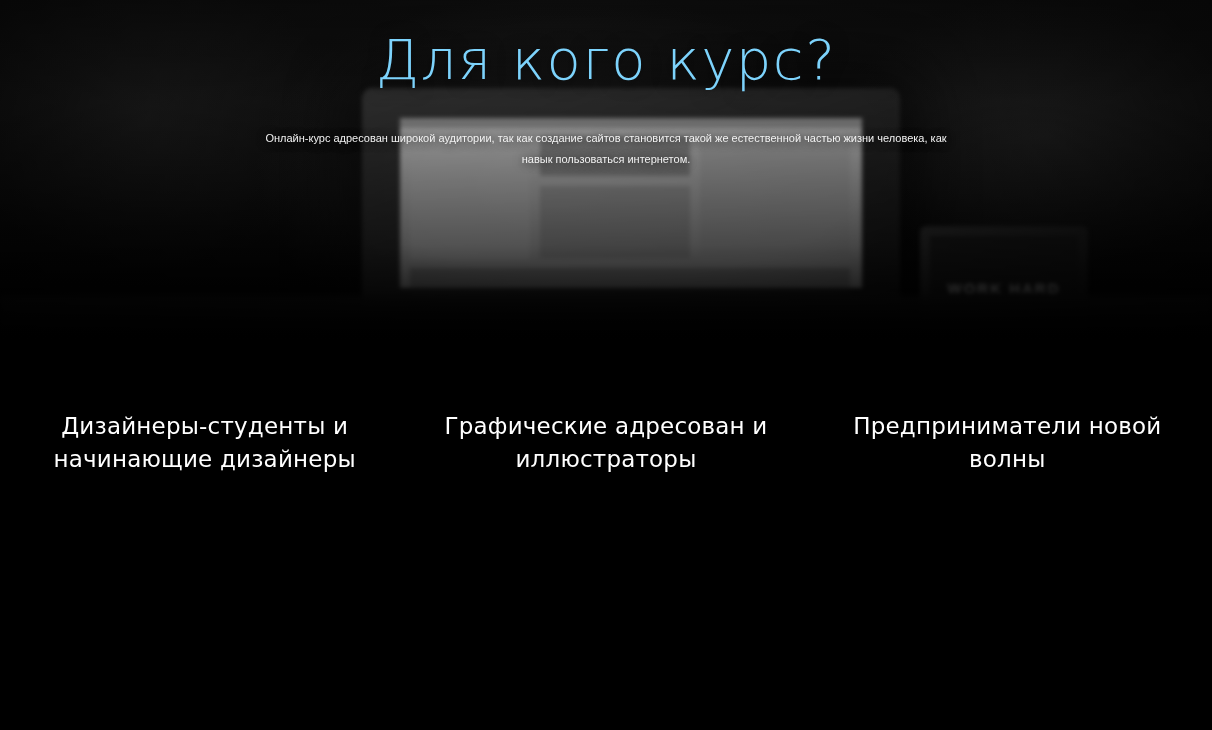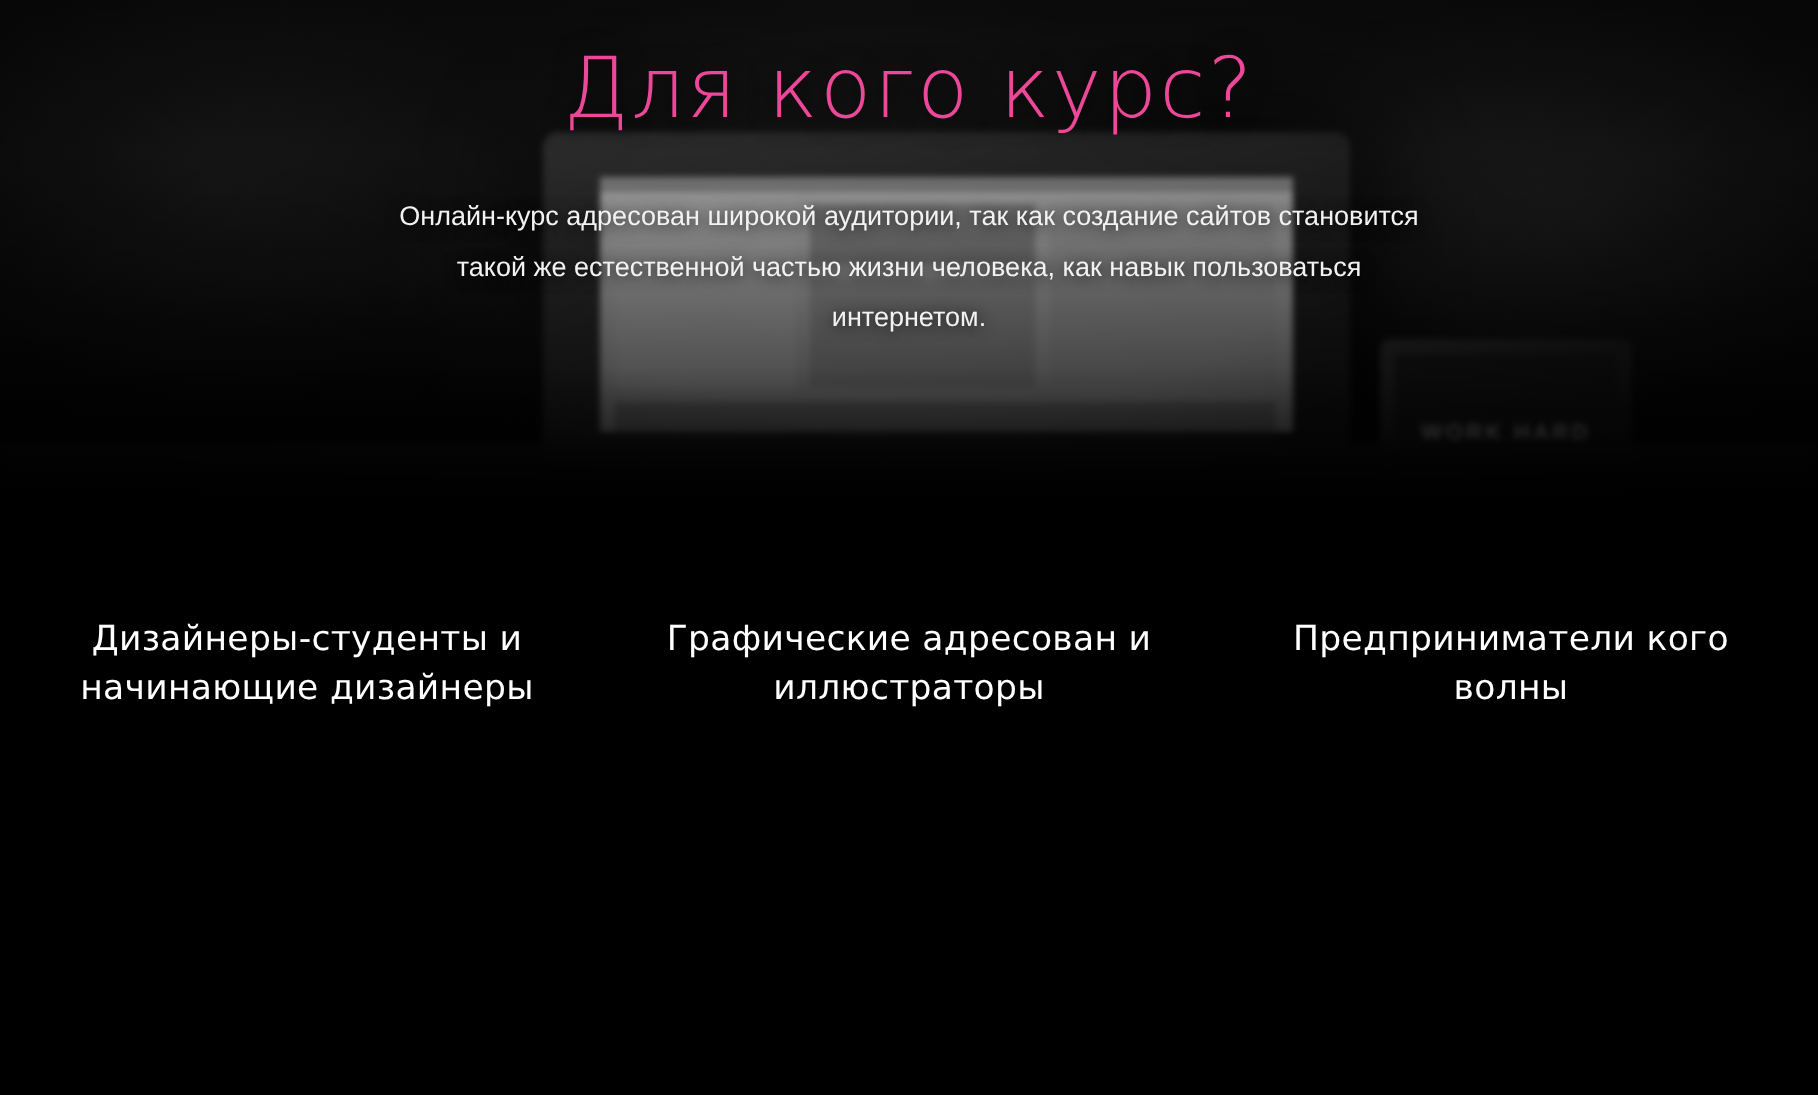--- a/index.html
+++ b/index.html
@@ -108,28 +108,28 @@
     text-align: center;
   }
 
   .hero-title {
     margin-top: 28px;
     font-family: "DejaVu Sans", sans-serif;
     font-weight: 300;
     font-size: 56px;
     line-height: 1.15;
     letter-spacing: 1.5px;
-    color: #ec4899;
+    color: #7dd3fc;
     text-shadow: 0 2px 18px rgba(0,0,0,.7);
   }
 
   .hero-sub {
     width: 700px;
     margin: 36px auto 0;
-    font-size: 18px;
+    font-size: 11px;
     line-height: 1.85;
     color: #f2f2f2;
     font-weight: 400;
     text-shadow: 0 1px 10px rgba(0,0,0,.8);
   }
 
   
   .audience {
     position: absolute;
     left: 0; top: 356px;
@@ -204,20 +204,20 @@
 
     <div class="cell">
       <div class="cell-text">Дизайнеры-студенты и начинающие дизайнеры</div>
     </div>
 
     <div class="cell">
       <div class="cell-text">Графические адресован и иллюстраторы</div>
     </div>
 
     <div class="cell">
-      <div class="cell-text">Предприниматели кого волны</div>
+      <div class="cell-text">Предприниматели новой волны</div>
     </div>
 
 
 
 
   </div>
 </section>
 
 </body></html>

